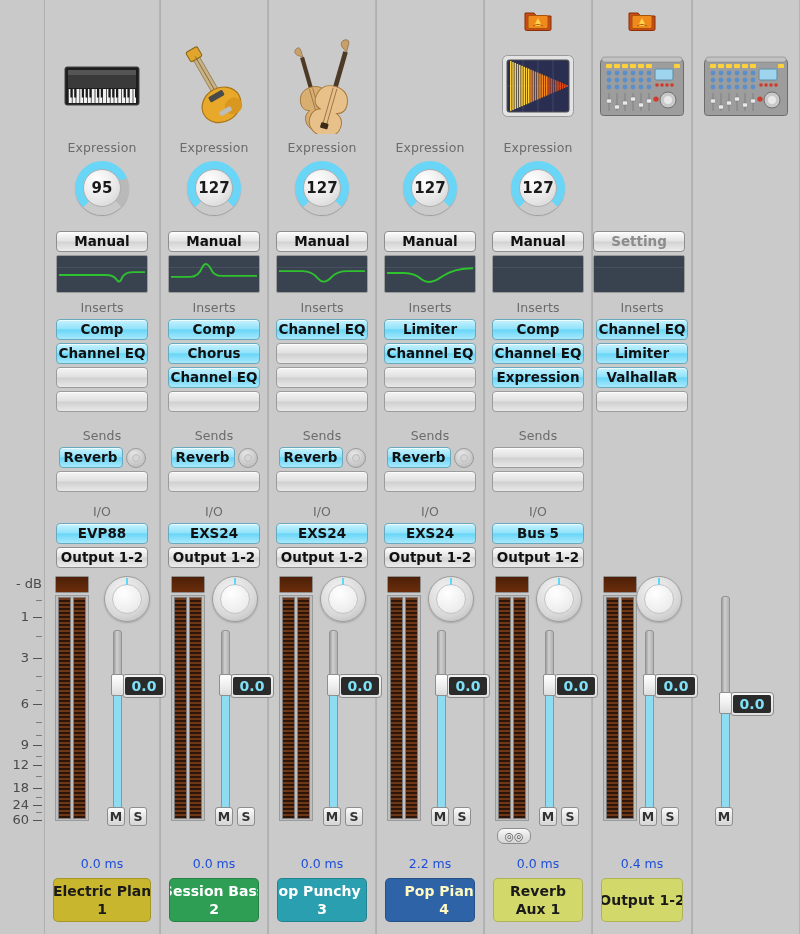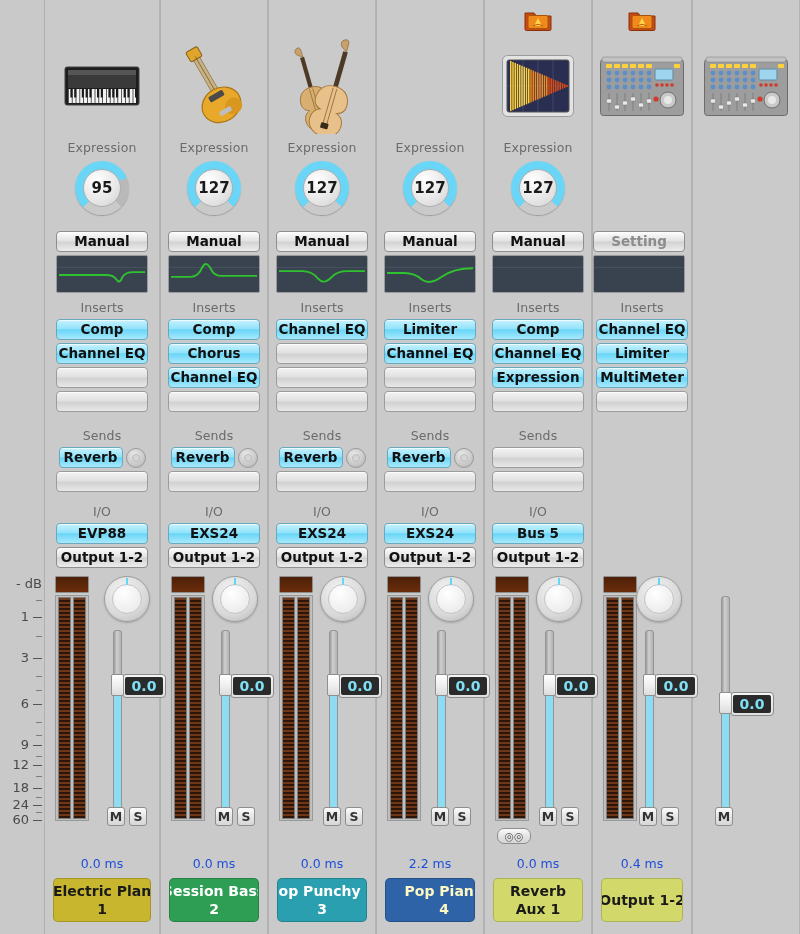--- a/index.html
+++ b/index.html
@@ -925,21 +925,21 @@
         <line x1="0" y1="12" x2="92" y2="12" stroke="#4a5464" stroke-width="1"></line>
 
       </svg>
             </div>
           </div>
           <div style="position:absolute; top:300px; left:0; right:0;">
             <div class="small-label">Inserts</div>
             <div style="margin-top:4px">
               <div class="btn aqua">Channel EQ</div>
               <div class="btn aqua">Limiter</div>
-              <div class="btn aqua">MultiMeter</div>
+              <div class="btn aqua">ValhallaR</div>
               <div class="btn empty"></div>
             </div>
           </div>
           <div style="position:absolute; top:428px; left:0; right:0;"></div>
           <div style="position:absolute; top:504px; left:0; right:0;"></div>
           <div class="fader-zone">
             <div class="meter">
         <div class="meter-clip"></div>
         <div class="meter-bars">
           <div class="meter-bar"></div>

